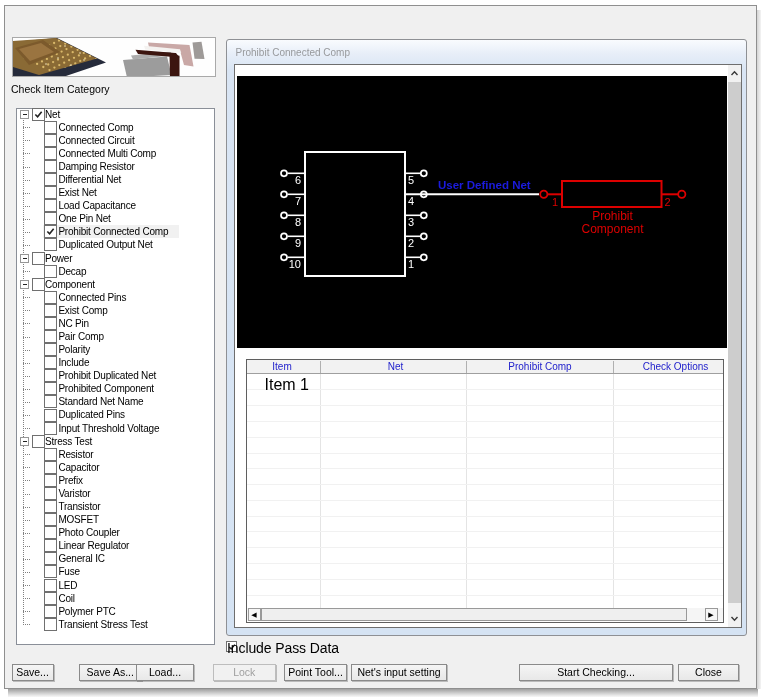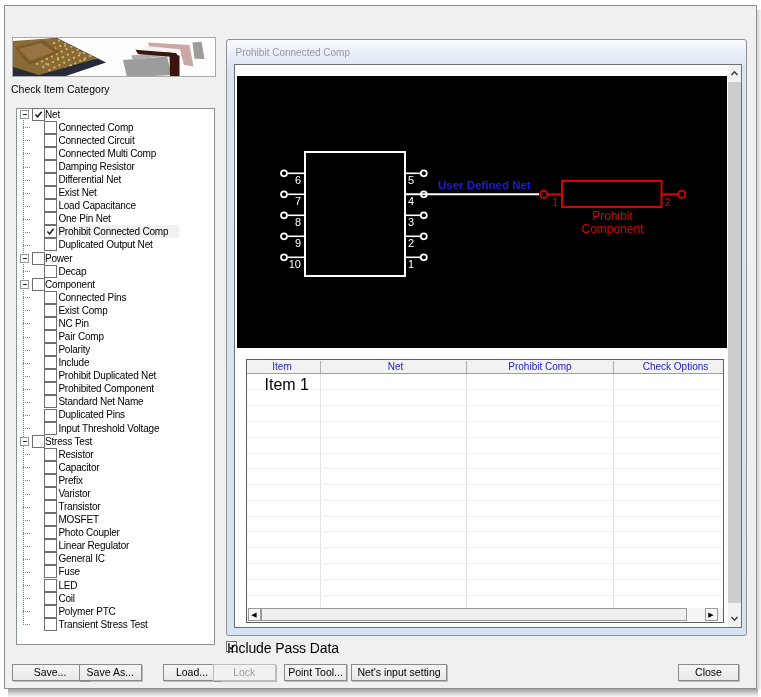--- a/index.html
+++ b/index.html
@@ -367,20 +367,21 @@
     </div>
   </div>
   <div id="ipd">
      <div class="cb" style="left:0;top:0.5px;width:11px;height:11px">
         <svg width="8" height="8" viewBox="0 0 10 10" style="position:absolute;left:1px;top:1px">
           <path d="M1.5 5 L4 7.5 L8.5 2" stroke="#222" stroke-width="1.8" fill="none"></path>
         </svg>
       </div>
      <span style="position:absolute;left:1px;top:0px;font-size:14px;letter-spacing:-0.1px;white-space:nowrap">Include Pass Data</span>
   </div>
-  <div class="btn" style="left:6.5px;width:77px">Save...</div>
+  <div class="btn" style="left:6.5px;width:42px">Save...</div>
   <div class="btn" style="left:74px;width:62.5px">Save As...</div>
-  <div class="btn" style="left:158px;width:58px">Load...</div>
+  <div class="btn" style="left:131px;width:58px">Load...</div>
   <div class="btn dis" style="left:208px;width:62.5px">Lock</div>
   <div class="btn" style="left:279px;width:63px">Point Tool...</div>
   <div class="btn" style="left:346px;width:96px">Net's input setting</div>
+  <div class="btn" style="left:514px;width:154px">Start Checking...</div>
   <div class="btn" style="left:673px;width:61px">Close</div>
 </div>
 
 </body></html>

